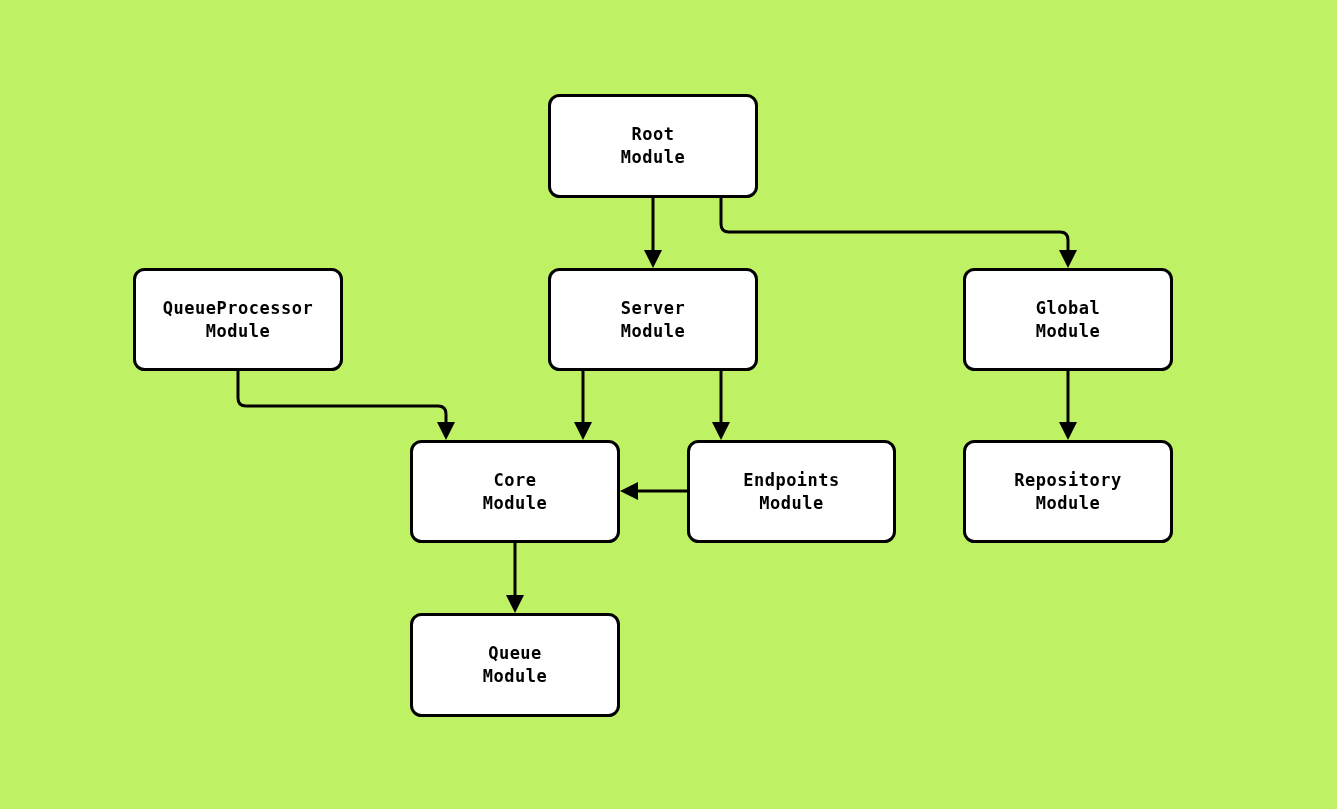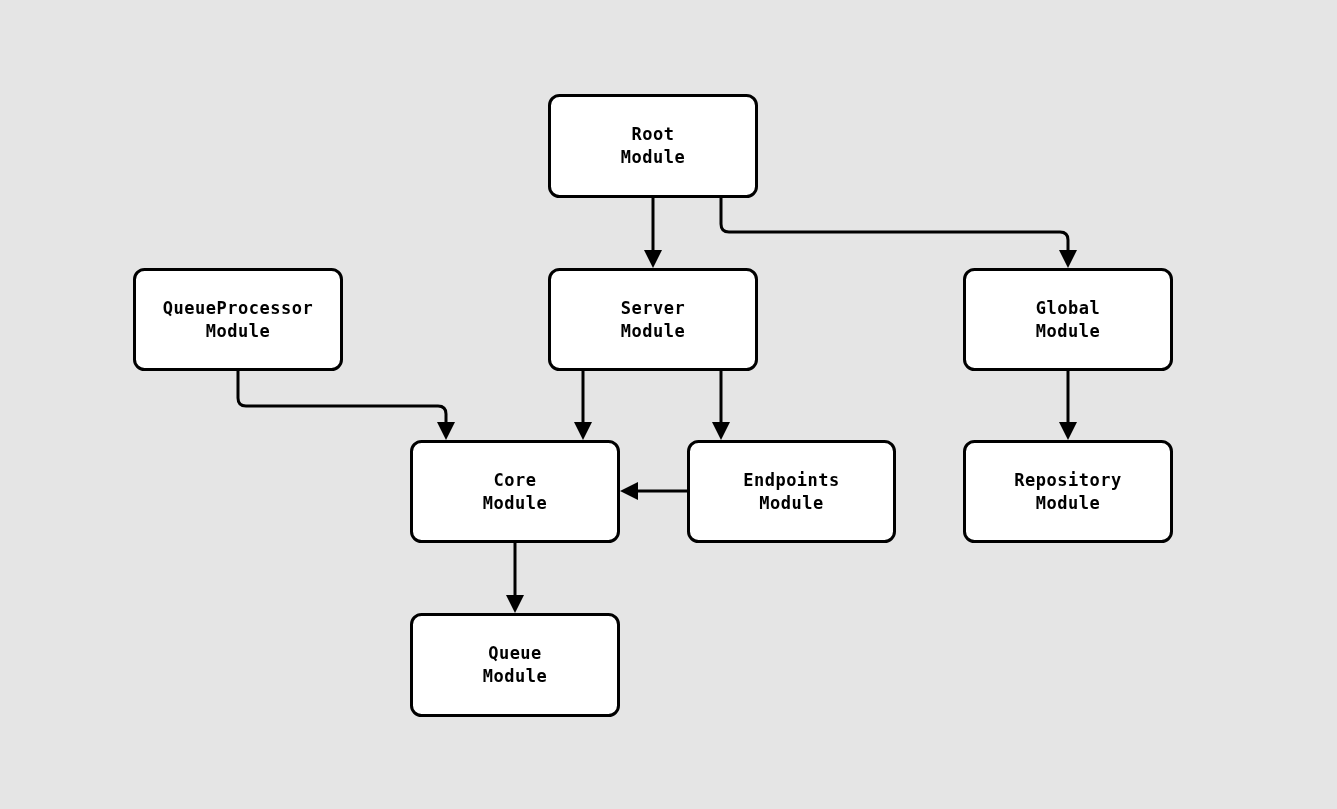--- a/index.html
+++ b/index.html
@@ -11,21 +11,21 @@
   body {
     width: 1337px;
     height: 809px;
     overflow: hidden;
     font-family: "DejaVu Sans Mono", "Liberation Mono", monospace;
   }
   #diagram-canvas {
     position: relative;
     width: 1337px;
     height: 809px;
-    background: #e5e5e5;
+    background: #bef264;
   }
   svg.diagram-svg {
     position: absolute;
     top: 0;
     left: 0;
     width: 1337px;
     height: 809px;
     display: block;
   }
   .node-box {

